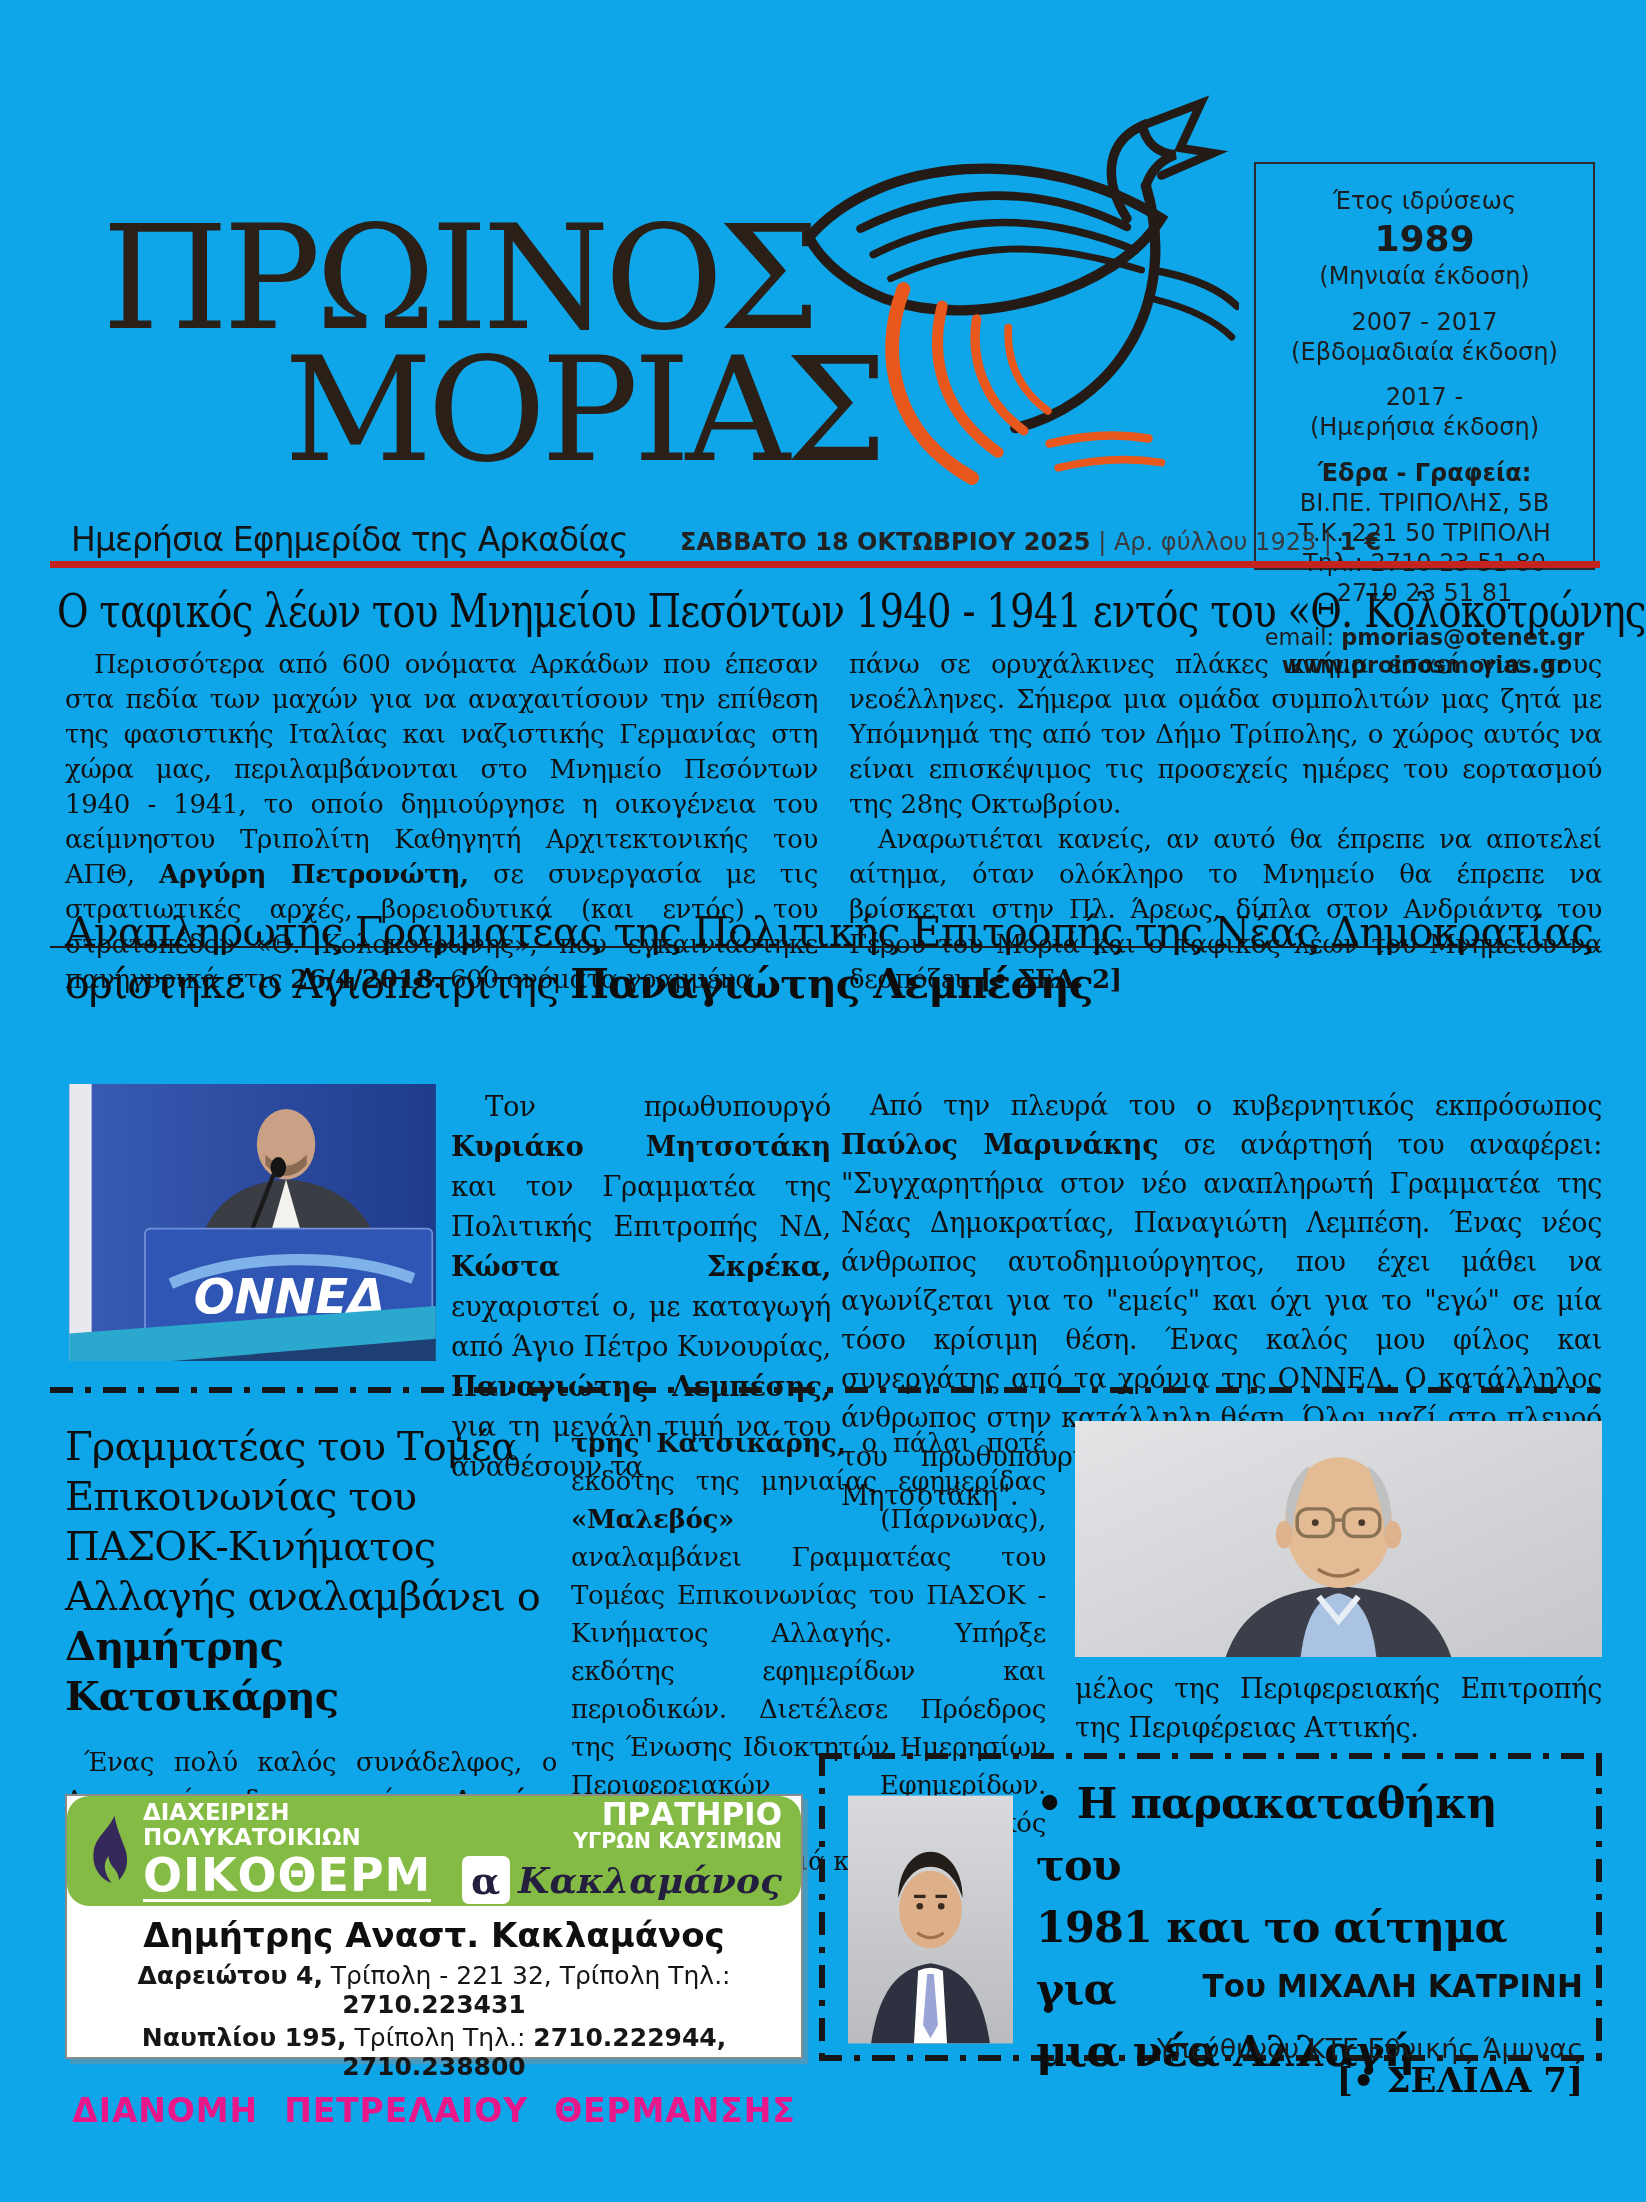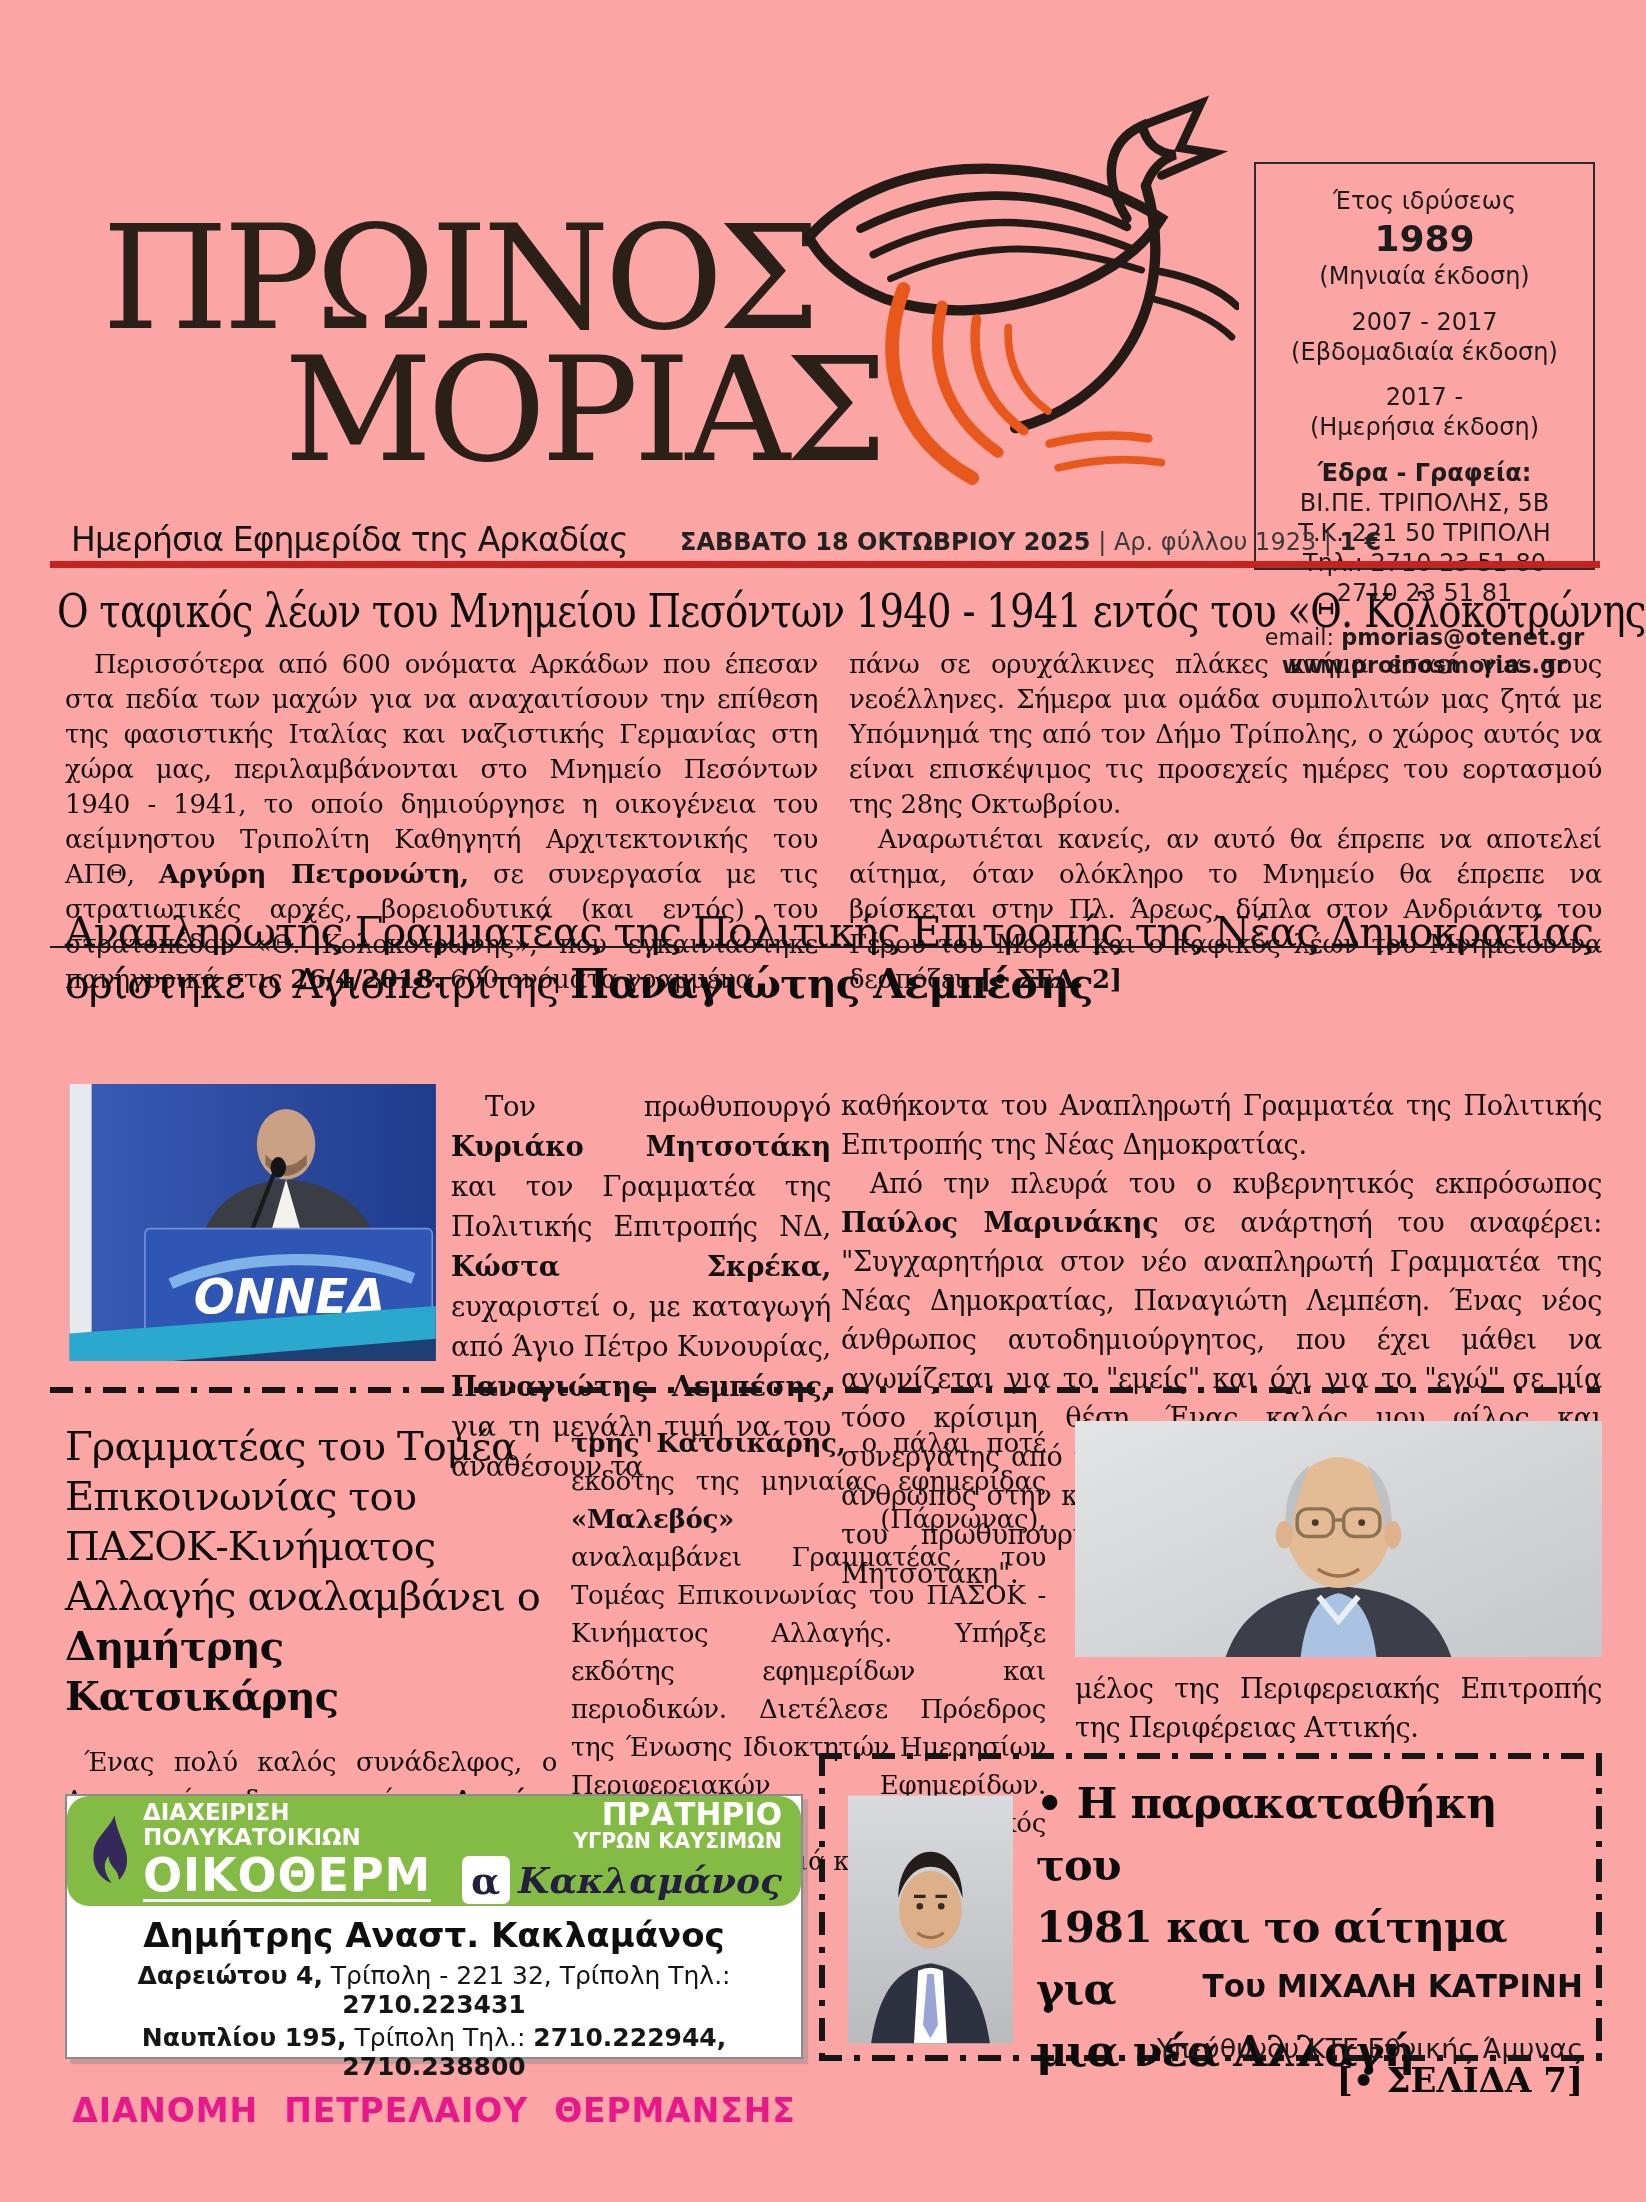--- a/index.html
+++ b/index.html
@@ -1,16 +1,16 @@
 <!DOCTYPE html>
 <html style="font-size:13.8px"><head>
 <meta charset="utf-8">
 <style>
   html,body{margin:0;padding:0;background:#ffffff;}
-  #page{position:relative;width:1647px;height:2203px;background:#fca5a5;overflow:hidden;
+  #page{position:relative;width:1647px;height:2203px;background:#0ea5e9;overflow:hidden;
         font-family:"DejaVu Serif",serif;color:#111;}
   .abs{position:absolute;}
   b,.b{font-weight:bold;}
   .j{text-align:justify;}
   
   .mast{color:#2b2018;font-family:"DejaVu Serif",serif;letter-spacing:-5.2px;line-height:1;white-space:nowrap;}
   .tagline{font-size:33px;color:#141414;font-family:"DejaVu Sans",sans-serif;letter-spacing:-0.9px;}
   .dateline{font-size:24px;font-family:"DejaVu Sans",sans-serif;white-space:nowrap;color:#222;}
   .dateline .lt{font-weight:400;color:#3a3a3a;}
   .redrule{background:#c42320;height:6.9px;}
@@ -168,21 +168,20 @@
     </svg>
   </div>
 
   <div class="abs bodym j" style="left:451px;top:1086px;width:380px;">
     <p style="margin:0;text-indent:34px;">
       <span>Τον πρωθυπουργό </span><b>Κυριάκο Μητσοτάκη</b><span> και τον Γραμματέα της Πολιτικής Επιτροπής ΝΔ, </span><b>Κώστα Σκρέκα,</b><span> ευχαριστεί ο, με καταγωγή από Άγιο Πέτρο Κυνουρίας, </span><b>Παναγιώτης Λεμπέσης,</b><span> για τη μεγάλη τιμή να του αναθέσουν τα</span>
     </p>
   </div>
 
   <div class="abs bodyr j" style="left:841px;top:1086px;width:761px;">
-    <p style="margin:0;">καθήκοντα του Αναπληρωτή Γραμματέα της Πολιτικής Επιτροπής της Νέας Δημοκρατίας.</p>
     <p style="margin:0;" class="ind">
       <span>Από την πλευρά του ο κυβερνητικός εκπρόσωπος </span><b>Παύλος Μαρινάκης</b><span> σε ανάρτησή του αναφέρει: "Συγχαρητήρια στον νέο αναπληρωτή Γραμματέα της Νέας Δημοκρατίας, Παναγιώτη Λεμπέση. Ένας νέος άνθρωπος αυτοδημιούργητος, που έχει μάθει να αγωνίζεται για το "εμείς" και όχι για το "εγώ" σε μία τόσο κρίσιμη θέση. Ένας καλός μου φίλος και συνεργάτης από τα χρόνια της ΟΝΝΕΔ. Ο κατάλληλος άνθρωπος στην κατάλληλη θέση. Όλοι μαζί στο πλευρό του πρωθυπουργού και προέδρου μας Κυριάκου Μητσοτάκη".</span>
     </p>
   </div>
 
   <div class="abs dd-h" style="left:50px;top:1387px;width:1550px;"></div>
 
   <div class="abs" style="left:65px;top:1421px;width:492px;">
     <div class="h3">
       <span>Γραμματέας του Τομέα Επικοινωνίας του ΠΑΣΟΚ-Κινήματος Αλλαγής αναλαμβάνει ο </span><b>Δημήτρης Κατσικάρης</b>

